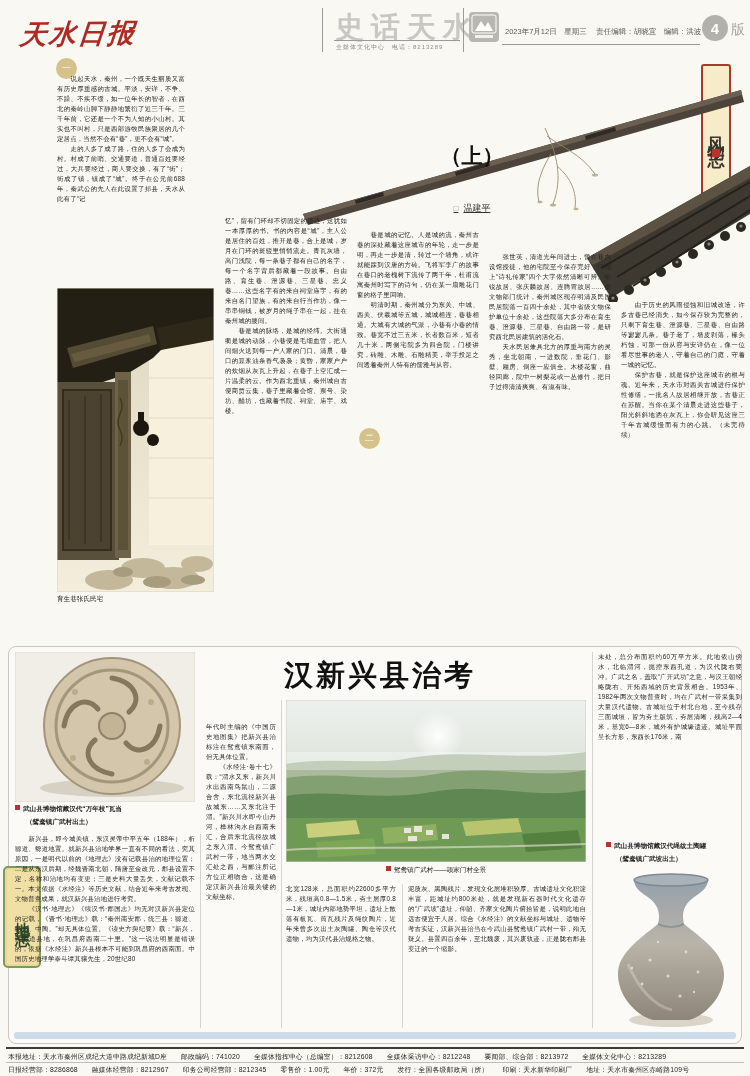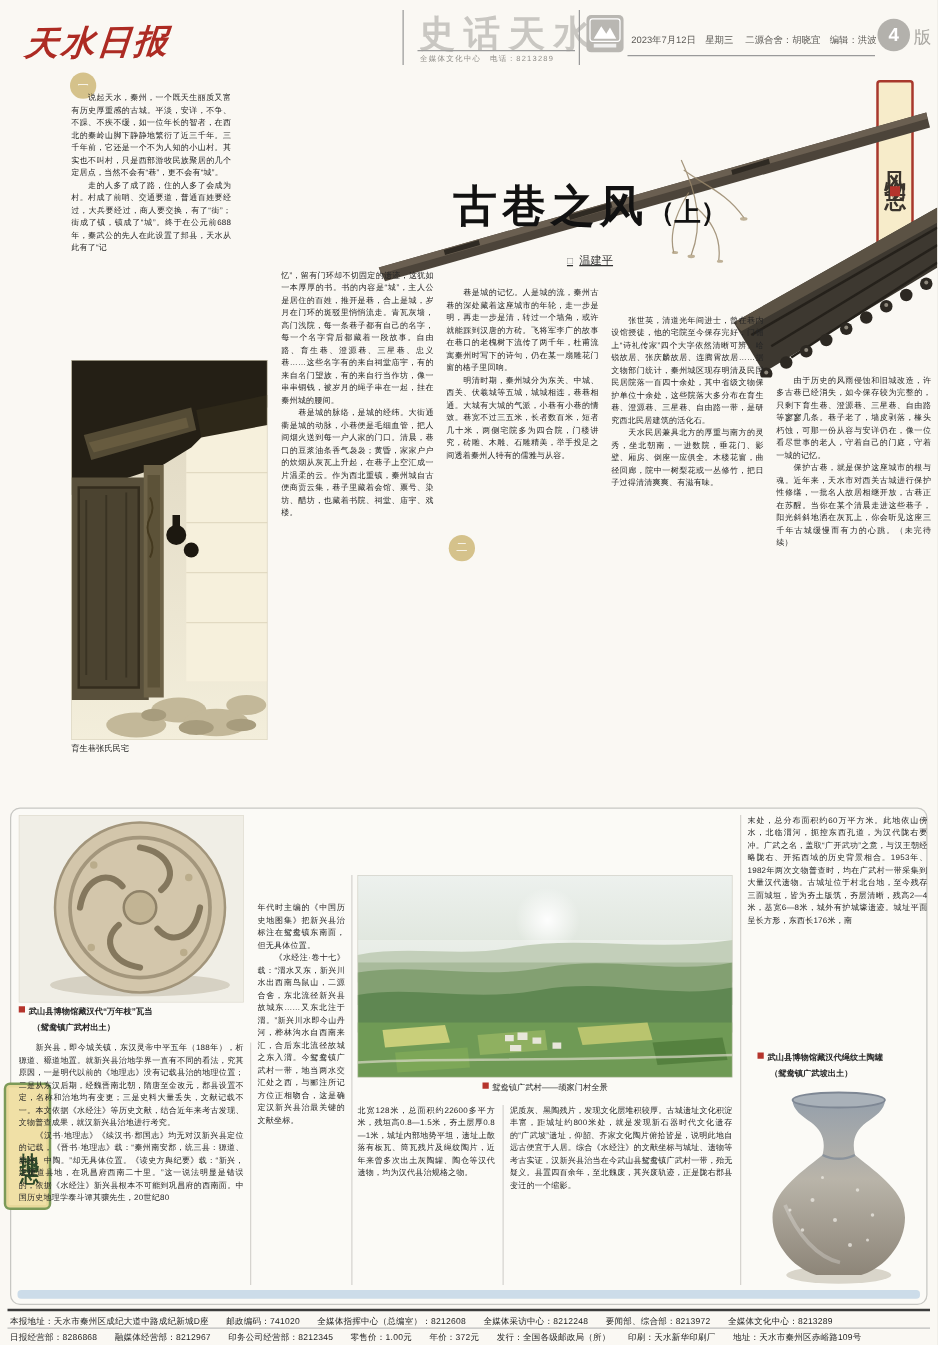--- a/index.html
+++ b/index.html
@@ -67,21 +67,21 @@
     <svg width="30" height="30">
       <rect x="0" y="0" width="30" height="30" rx="4" fill="#b9b7b2"></rect>
       <rect x="3" y="3" width="24" height="18" rx="2" fill="none" stroke="#ffffff" stroke-width="1"></rect>
       <path d="M6,19 L12,9 L16,15 L19,10 L24,19 Z" fill="#ffffff"></path>
       <rect x="6" y="23" width="18" height="3" fill="#ffffff" opacity=".8"></rect>
     </svg>
   </div>
 
   <div class="abs meta" style="left:505px;top:27px;width:200px;">
     <span>2023年7月12日　星期三</span>　
-    <span>二源合舍：胡晓宜　编辑：洪波</span>
+    <span>责任编辑：胡晓宜　编辑：洪波</span>
   </div>
   <div class="abs hline" style="left:502px;top:44px;width:198px;"></div>
 
   <div class="abs pgcircle" style="left:702px;top:15px;">
     <span>4</span>
   </div>
   <div class="abs pglabel" style="left:731px;top:21px;">版</div>
 
   <div class="abs goldcirc" style="left:56px;top:58px;">
     <span>一</span>
@@ -134,21 +134,20 @@
         <circle cx="318" cy="236" r="1.6"></circle>
           <circle cx="350" cy="218" r="1.6"></circle>
           <circle cx="382" cy="200" r="1.6"></circle>
         <circle cx="414" cy="182" r="1.6"></circle>
           <circle cx="446" cy="164" r="1.6"></circle>
       </g>
     </svg>
   </div>
 
   <div class="abs t1wrap" style="left:300px;top:142px;width:344px;">
-    <span class="t1">古巷之风</span>
     <span class="t1sub">（上）</span>
   </div>
   <div class="abs author" style="left:300px;top:202px;width:344px;text-decoration:underline;">
     <span class="mk">□</span><span>温建平</span>
   </div>
 
   <div class="abs coltext" style="left:57px;top:74px;width:128px;height:210px;">　　说起天水，秦州，一个既天生丽质又富有历史厚重感的古城。平淡，安详，不争、不躁、不疾不缓，如一位年长的智者，在西北的秦岭山脚下静静地繁衍了近三千年。三千年前，它还是一个不为人知的小山村。其实也不叫村，只是西部游牧民族聚居的几个定居点，当然不会有“巷”，更不会有“城”。
 　　走的人多了成了路，住的人多了会成为村。村成了前哨、交通要道，普通百姓要经过，大兵要经过，商人要交换，有了“街”；街成了镇，镇成了“城”。终于在公元前688年，秦武公的先人在此设置了邽县，天水从此有了“记</div>
   <div class="abs coltext" style="left:225px;top:216px;width:122px;height:424px;">忆”，留有门环却不切固定的遗迹，这犹如一本厚厚的书。书的内容是“城”，主人公是居住的百姓，推开是巷，合上是城，岁月在门环的斑驳里悄悄流走。青瓦灰墙，高门浅院，每一条巷子都有自己的名字，每一个名字背后都藏着一段故事。自由路、育生巷、澄源巷、三星巷、忠义巷……这些名字有的来自祠堂庙宇，有的来自名门望族，有的来自行当作坊，像一串串铜钱，被岁月的绳子串在一起，挂在秦州城的腰间。
 　　巷是城的脉络，是城的经纬。大街通衢是城的动脉，小巷便是毛细血管，把人间烟火送到每一户人家的门口。清晨，巷口的豆浆油条香气袅袅；黄昏，家家户户的炊烟从灰瓦上升起，在巷子上空汇成一片温柔的云。作为西北重镇，秦州城自古便商贾云集，巷子里藏着会馆、票号、染坊、醋坊，也藏着书院、祠堂、庙宇、戏楼。</div>
@@ -248,20 +247,21 @@
   </div>
   <div class="abs cap" style="left:15px;top:805px;width:182px;">
     <span class="sq"></span><span>武山县博物馆藏汉代“万年枝”瓦当</span>
   </div>
   <div class="abs cap" style="left:26px;top:818px;width:170px;">（鸳鸯镇广武村出土）</div>
 
   <div class="abs banner-green" style="left:3px;top:866px;">
     <span class="vtxt">地理志</span>
   </div>
 
+  <div class="abs t2" style="left:230px;top:656px;width:300px;">汉新兴县治考</div>
   <div class="abs author" style="left:230px;top:702px;width:300px;">
     <span class="mk">□</span><span>裴应东</span>
   </div>
 
   <div class="abs" style="left:286px;top:700px;">
     <svg width="300" height="162">
       <defs>
         <linearGradient id="skyg" x1="0" y1="0" x2="0" y2="1">
           <stop offset="0" stop-color="#edf1ee"></stop>
             <stop offset="1" stop-color="#dde4da"></stop>

